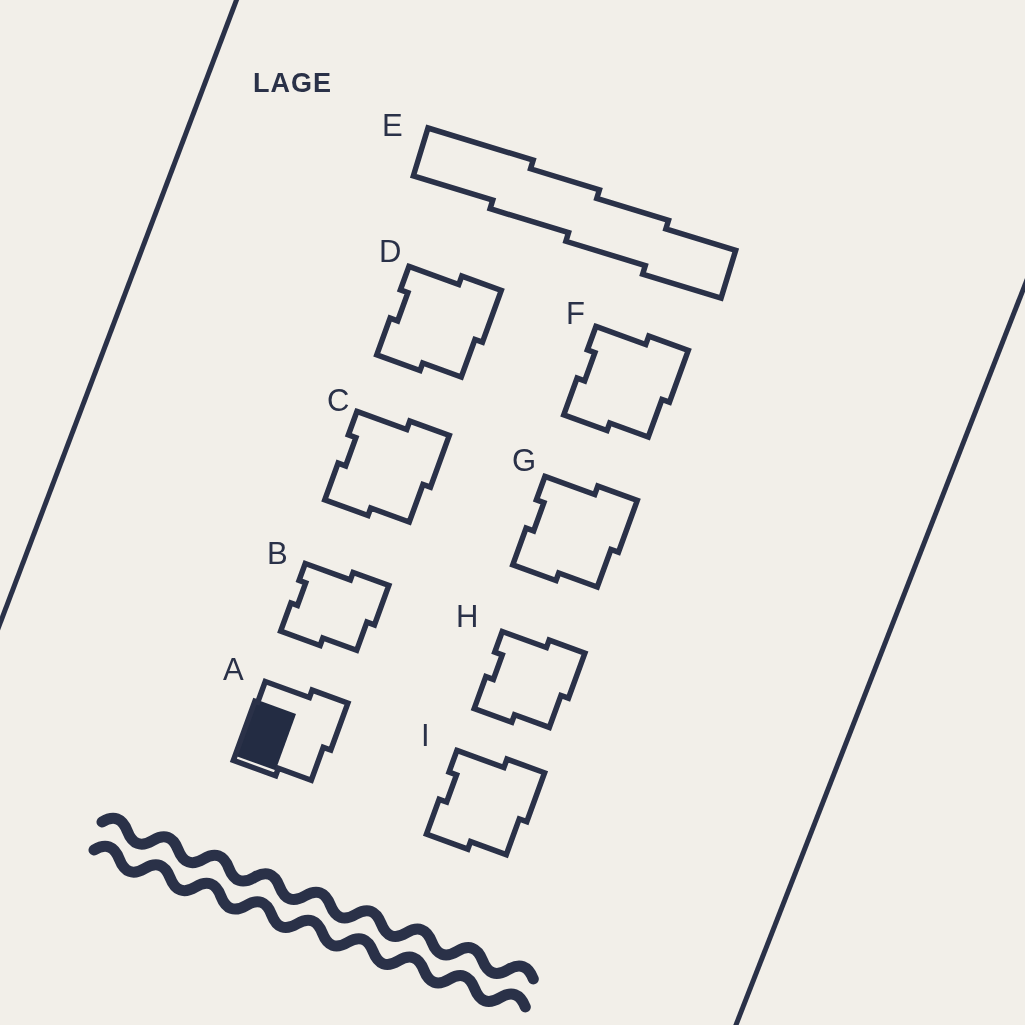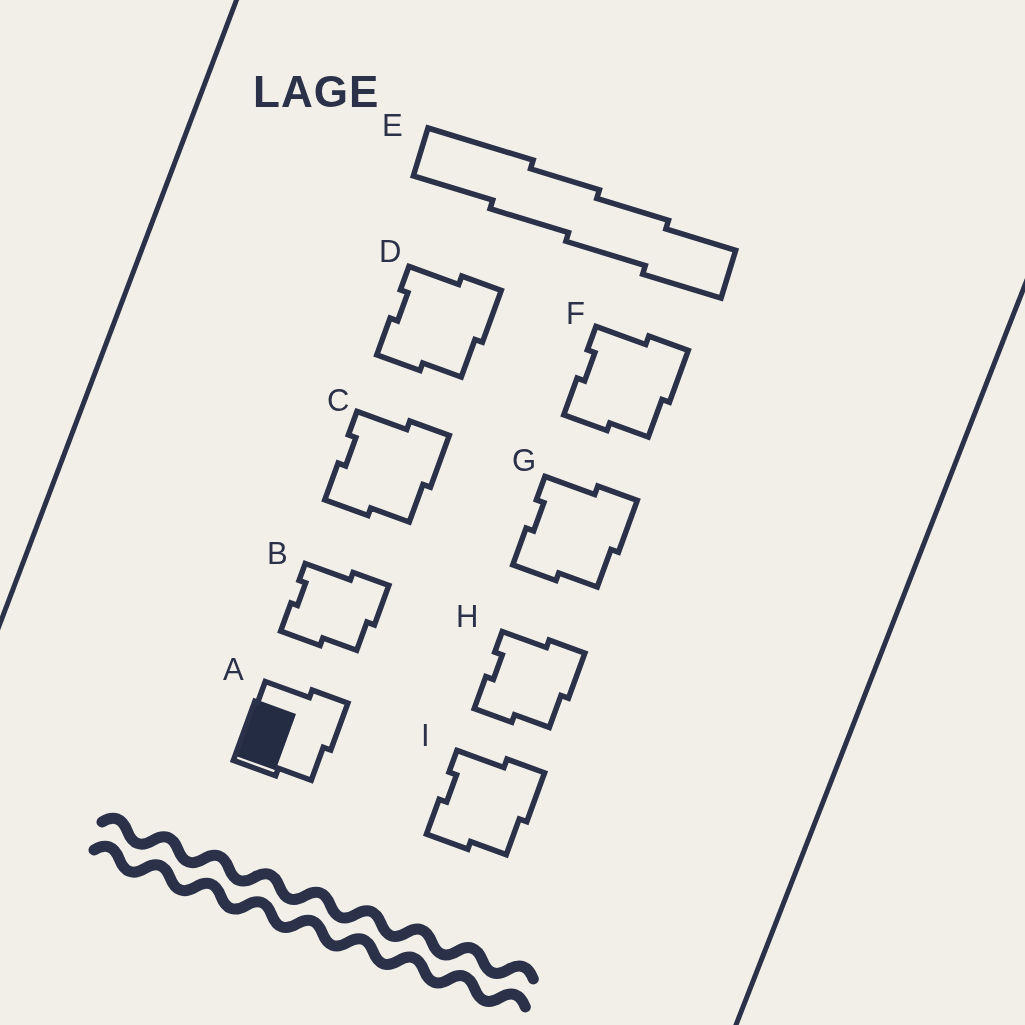--- a/index.html
+++ b/index.html
@@ -13,21 +13,21 @@
     background:var(--bg);
     font-family:"Liberation Sans", sans-serif;
   }
   svg.plan{position:absolute;left:0;top:0;}
   .plan .outline{stroke:var(--ink);stroke-width:5.5;fill:none;stroke-linejoin:miter;}
   .plan .boundary{stroke:var(--ink);stroke-width:5;fill:none;}
   .plan .wave{stroke:var(--ink);stroke-width:11;fill:none;stroke-linecap:round;}
   .plan .unit{fill:var(--highlight);stroke:none;}
   .map-title{
     position:absolute;left:253px;top:70px;
-    color:var(--ink);font-size:44px;font-weight:700;letter-spacing:1px;line-height:1;
+    color:var(--ink);font-size:27px;font-weight:700;letter-spacing:1px;line-height:1;
   }
   .bld-label{
     position:absolute;color:var(--ink);font-size:31px;font-weight:400;line-height:1;
   }
   .lbl-e{left:382px;top:110px;}
   .lbl-d{left:379px;top:236px;}
   .lbl-f{left:566px;top:298px;}
   .lbl-c{left:327px;top:385px;}
   .lbl-g{left:512px;top:445px;}
   .lbl-b{left:267px;top:538px;}

